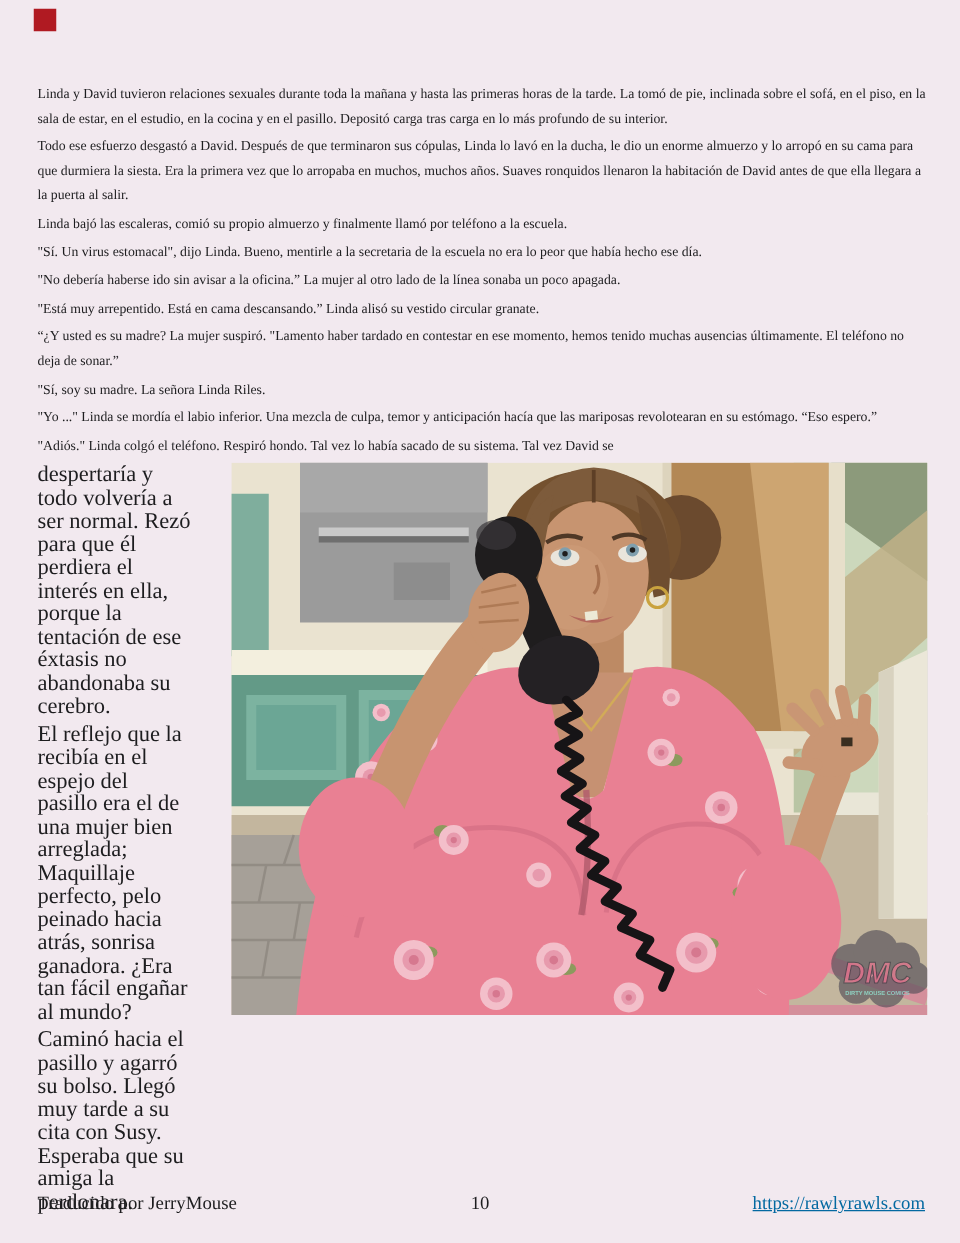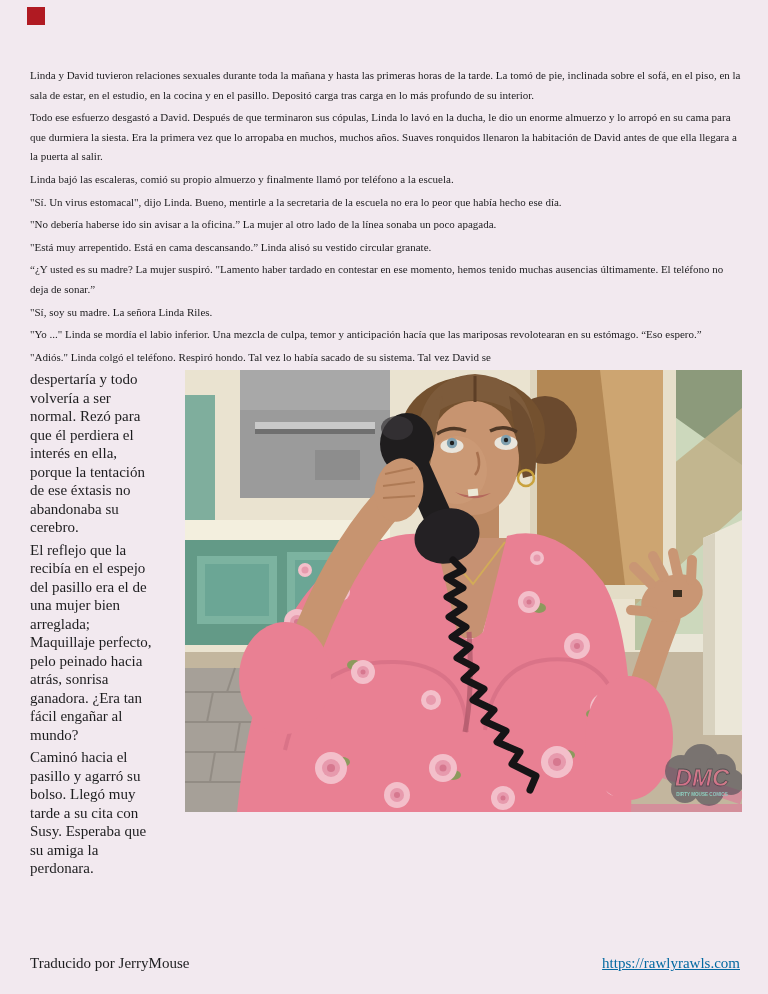--- a/index.html
+++ b/index.html
@@ -28,21 +28,21 @@
     display:flex;
     align-items:flex-start;
     margin-top:2px;
   }
   .left-col{
     width:140px;
     flex:0 0 140px;
     margin-right:15px;
   }
   .left-col p{
-    font-size:15px;
+    font-size:18px;
     line-height:18.5px;
     margin:0 16px 4px 0;
   }
   .photo{
     width:557px;height:442px;
     flex:0 0 557px;
     overflow:hidden;
     position:relative;
     text-decoration:underline;
   }
@@ -327,14 +327,15 @@
           <text x="517" y="416" text-anchor="middle" font-family="Liberation Sans, sans-serif" font-size="24" font-weight="bold" font-style="italic" fill="#d36a84" stroke="#35343e" stroke-width="0.8">DMC</text>
           <text x="517" y="426" text-anchor="middle" font-family="Liberation Sans, sans-serif" font-size="4.6" font-weight="bold" fill="#7fd4c8">DIRTY MOUSE COMICS</text>
         </g>
       </svg>
     </div>
   </div>
 </div>
 
 <div class="footer">
   <span class="credit">Traducido por JerryMouse</span>
+  <span class="page-num">10</span>
   <a class="site-link" href="#" style="color:#0369a1">https://rawlyrawls.com</a>
 </div>
 
 </body></html>

